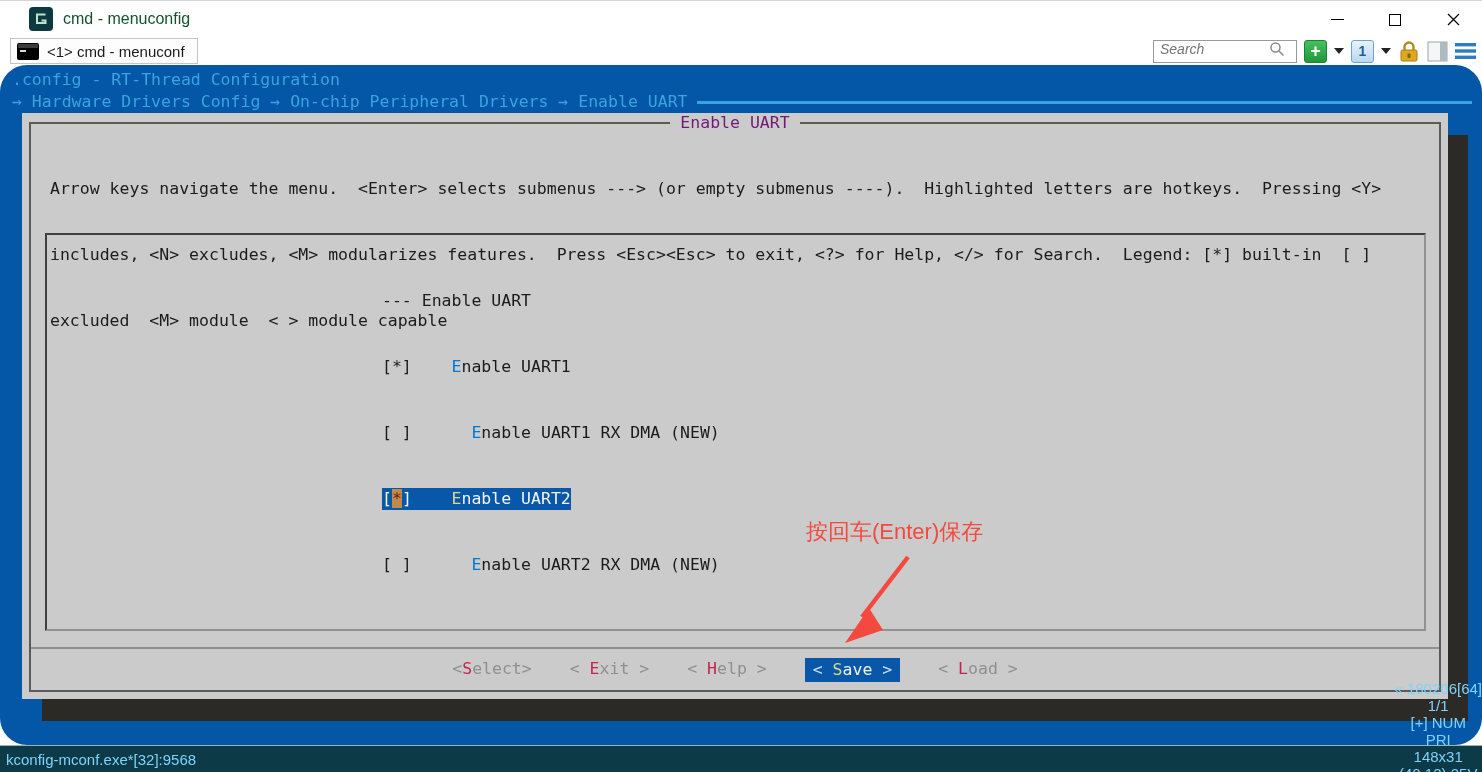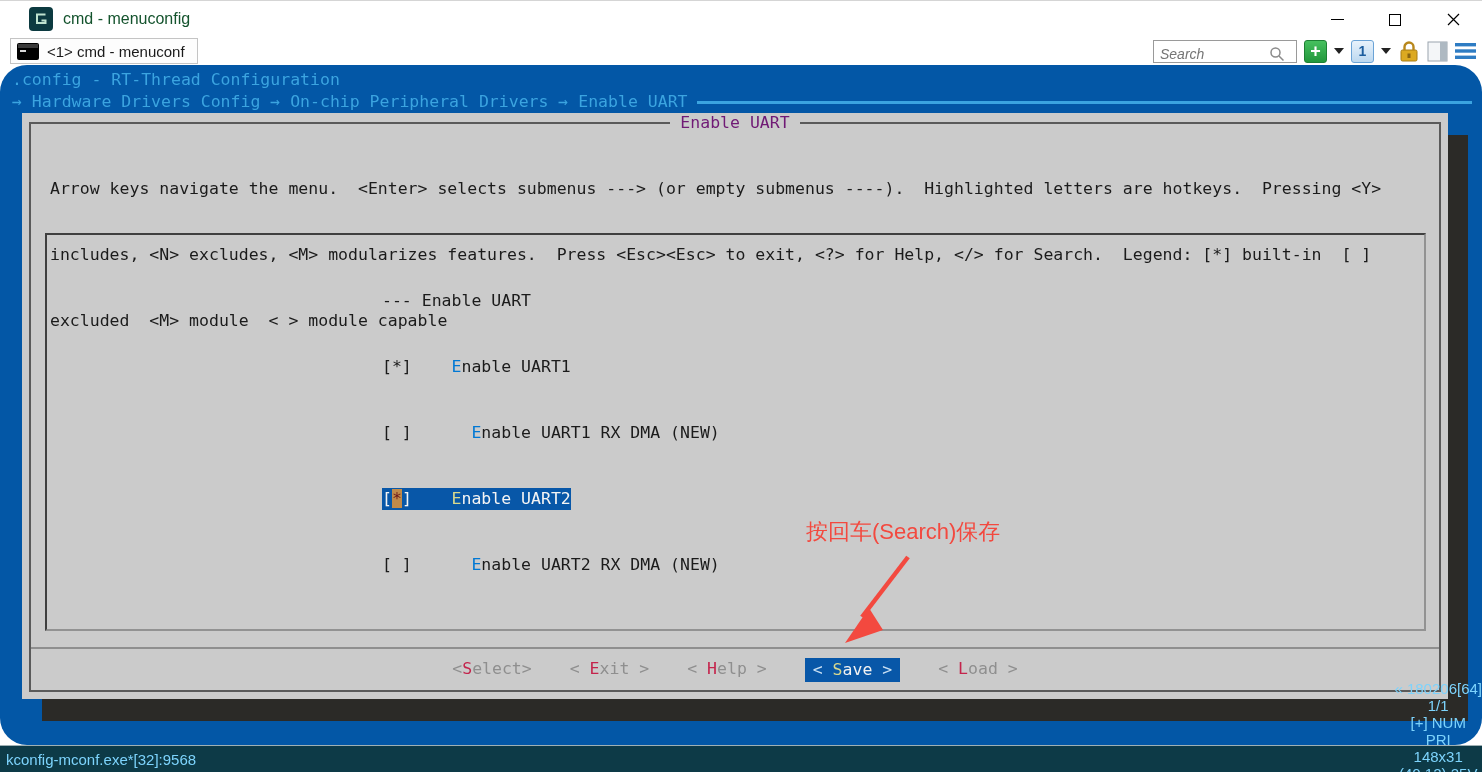--- a/index.html
+++ b/index.html
@@ -16,21 +16,21 @@
   .glyph-max { width:12px; height:12px; border:1px solid #000; }
 
   
   .tabbar { height:28px; background:#ffffff; display:flex; align-items:center; position:relative; }
   .tab { margin-left:10px; height:26px; border:1px solid #c4c4c4; background:#fdfdfd; display:flex; align-items:center; padding:0 12px 0 6px; }
   .tab-icon { width:22px; height:17px; background:#000; border-radius:2px; position:relative; }
   .tab-icon::before { content:""; position:absolute; left:1px; top:1px; right:1px; height:4px; background:#3a3a3a; }
   .tab-icon::after { content:""; position:absolute; left:3px; top:7px; width:6px; height:2px; background:#d8d8d8; }
   .tab-label { margin-left:8px; font-size:15px; color:#1a1a1a; }
   .tab-right { position:absolute; right:6px; top:0; height:28px; display:flex; align-items:center; gap:7px; }
-  .searchbox { width:144px; height:23px; border:1px solid #9a9a9a; background:#fff; display:flex; align-items:flex-end; padding:0 11px 0 6px; }
+  .searchbox { width:144px; height:23px; border:1px solid #9a9a9a; background:#fff; display:flex; align-items:flex-start; padding:0 11px 0 6px; }
   .searchbox input { flex:1; border:none; outline:none; font-style:italic; font-size:14px; color:#777; width:100px; font-family:"Liberation Sans",sans-serif; }
   .sq-btn { width:23px; height:23px; border-radius:3px; display:flex; align-items:center; justify-content:center; font-weight:bold; }
   .btn-new { background:linear-gradient(#46c05e,#22973c); color:#fff; font-size:18px; border:1px solid #1d8034; }
   .btn-num { background:linear-gradient(#e8f2fb,#bcd8f0); color:#1c5d9e; font-size:14px; border:1px solid #6ba3d6; }
   .dd-arrow { width:0; height:0; border-left:5px solid transparent; border-right:5px solid transparent; border-top:6px solid #222; }
 
   
   .console { position:absolute; left:0; top:65px; width:1482px; height:680px; background:#0357a6; font-family:"DejaVu Sans Mono", monospace; font-size:16.5px; line-height:22px;border-radius:27px; }
   .con-line1 { position:absolute; left:12px; top:4px; color:#3ba4e0; white-space:pre; }
   .con-line2 { position:absolute; left:12px; top:26px; right:10px; color:#3ba4e0; display:flex; align-items:center; white-space:pre; }
@@ -166,21 +166,21 @@
 
     <div class="btn-row">
       <span class="tui-btn"><span>&lt;</span><span class="bhk">S</span><span>elect</span><span>&gt;</span></span>
       <span class="tui-btn"><span>&lt; </span><span class="bhk">E</span><span>xit</span><span> &gt;</span></span>
       <span class="tui-btn"><span>&lt; </span><span class="bhk">H</span><span>elp</span><span> &gt;</span></span>
       <span class="tui-btn tui-btn-sel"><span class="brk">&lt; </span><span class="bhk">S</span><span>ave</span><span class="brk"> &gt;</span></span>
       <span class="tui-btn"><span>&lt; </span><span class="bhk">L</span><span>oad</span><span> &gt;</span></span>
     </div>
   </div>
 
-  <div class="annotation">按回车(Search)保存</div>
+  <div class="annotation">按回车(Enter)保存</div>
   <svg class="arrow-svg" width="1482" height="680" viewBox="0 0 1482 680">
     <path d="M908 492 L862 552" stroke="#f3493f" stroke-width="4.5" fill="none"></path>
     <polygon points="845,578 869,543 883,565" fill="#f3493f"></polygon>
   </svg>
 </div>
 
 <div class="statusbar">
   <span class="sb-left">kconfig-mconf.exe*[32]:9568</span>
   <div class="sb-right">
     <span class="sb-item">« 180206[64]</span>

